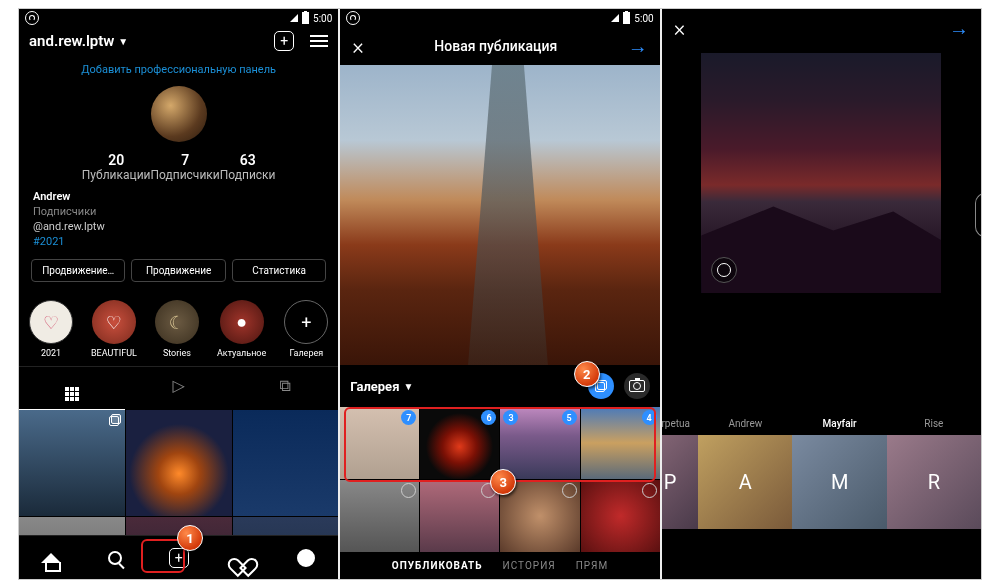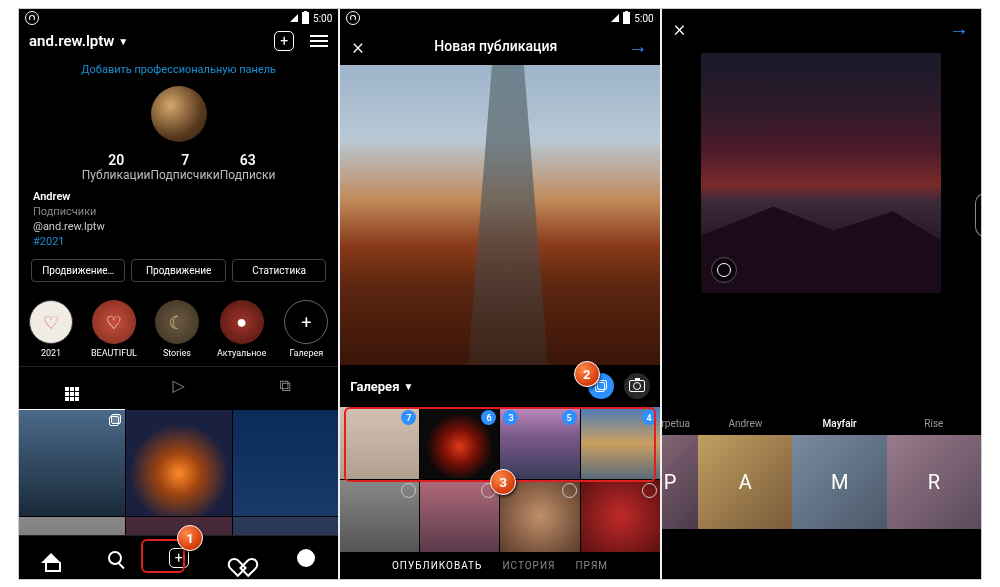--- a/index.html
+++ b/index.html
@@ -117,21 +117,21 @@
   .t3 { background:linear-gradient(#c08ac0, #7a5a8a 40%, #3a3a5a); }
   .t4 { background:linear-gradient(#4a7aba 0%, #caa060 50%, #5a6a7a 100%); }
   .t5 { background:linear-gradient(#888,#555); }
   .t6 { background:linear-gradient(#b06a7a,#5a3a4a); }
   .t7 { background:radial-gradient(circle, #c0906a, #5a3a2a); }
   .t8 { background:radial-gradient(circle, #c02a2a, #5a1010); }
   .num-badge { position:absolute; top:3px; right:3px; width:15px; height:15px; border-radius:50%; background:#2e8fff; color:#fff; font-size:9px; display:flex; align-items:center; justify-content:center; font-weight:600; }
   .empty-badge { position:absolute; top:3px; right:3px; width:15px; height:15px; border-radius:50%; border:1.5px solid #ccc; }
   .s2-modes { position:absolute; bottom:8px; left:0; right:0; display:flex; justify-content:center; gap:20px; font-size:10px; letter-spacing:1px; }
   .s2-modes span { color:#888; }
-  .s2-modes .act { color:#fff; font-weight:400; }
+  .s2-modes .act { color:#fff; font-weight:700; }
   
   .s3-top { height:38px; display:flex; align-items:center; justify-content:space-between; padding:0 12px; }
   .s3-prev { margin:0 auto; width:240px; height:240px; background:
     linear-gradient(to bottom, #1a1a2a 0%, #2a1a2a 20%, #4a1a2a 40%, #7a2a2a 55%, #3a2a3a 62%, #2a1a2a 75%, #0a0a1a 100%);
     position:relative; margin-top:6px; }
   .s3-prev .mtn { position:absolute; bottom:0; left:0; right:0; height:40%; background:#1a0a1a; clip-path: polygon(0 40%, 30% 10%, 55% 35%, 80% 15%, 100% 45%, 100% 100%, 0 100%); }
   .s3-tag { position:absolute; bottom:10px; left:10px; width:26px; height:26px; border-radius:50%; background:rgba(0,0,0,0.5); border:1px solid #555; display:flex; align-items:center; justify-content:center; }
   .s3-tag::after { content:''; width:12px; height:12px; border:1.5px solid #fff; border-radius:50%; }
   .s3-pager { position:absolute; right:-4px; top:140px; width:10px; height:44px; border:1.5px solid #888; border-right:none; border-radius:10px 0 0 10px; }
   .filters { position:absolute; bottom:50px; left:0; right:0; }

